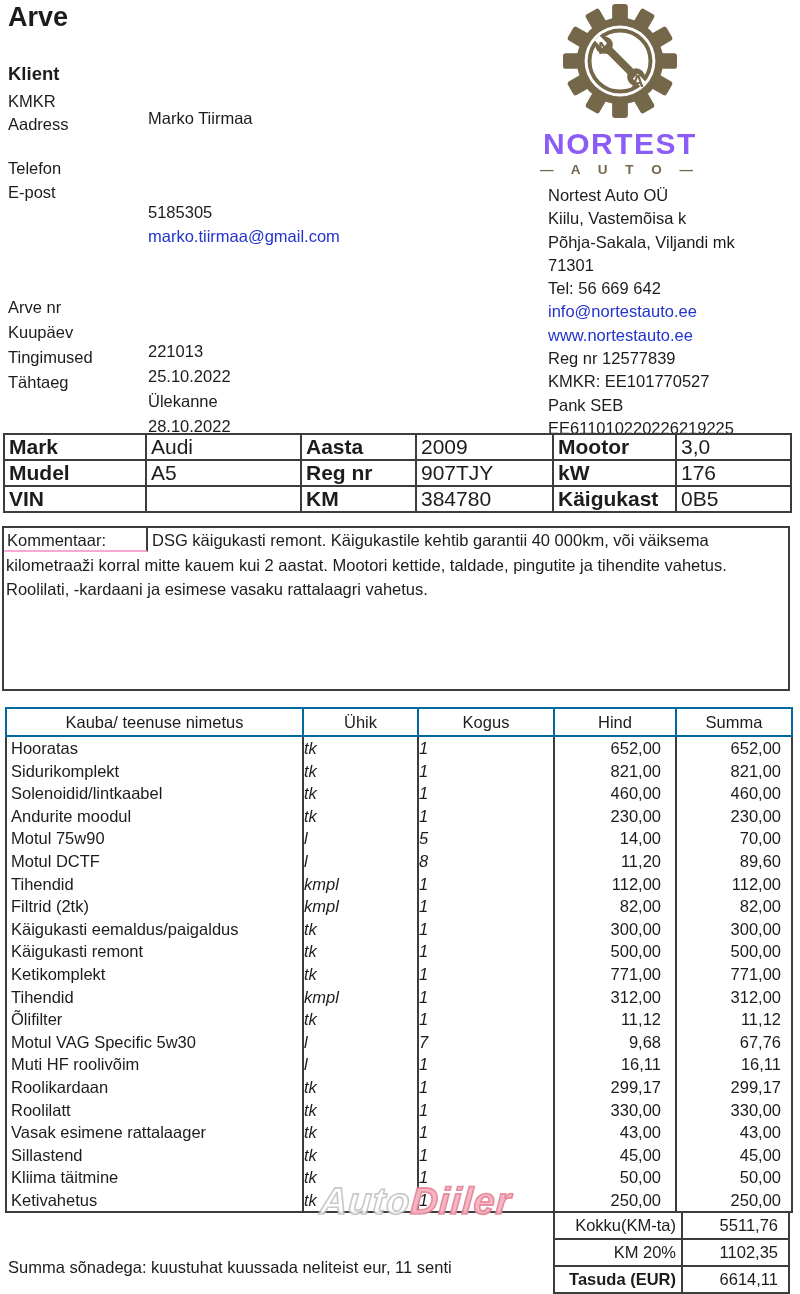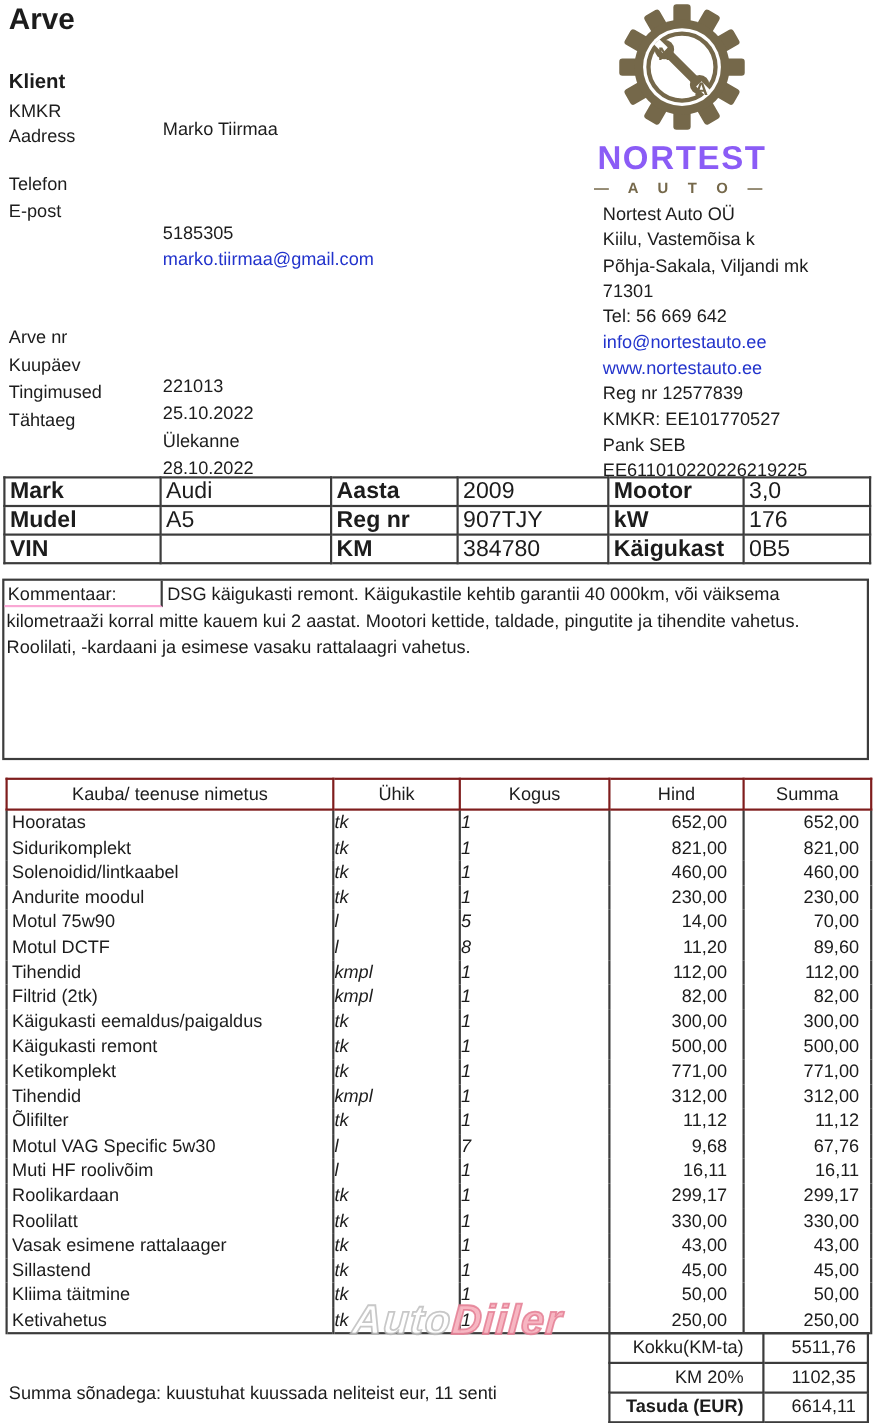--- a/index.html
+++ b/index.html
@@ -24,32 +24,32 @@
   .vehicle td{border:2px solid #3c3c3c;height:20px;padding:0 0 0 4px;overflow:hidden;white-space:nowrap;}
   .vehicle td.lab{font-weight:bold;}
   
   .comment-box{position:absolute;left:2px;top:526px;width:784px;height:161px;
                border:2px solid #3c3c3c;font-size:16.5px;line-height:24.6px;}
   .comment-label{float:left;width:139px;height:22px;border-right:2px solid #3c3c3c;
                  border-bottom:2px solid #f9a8d4;padding-left:3px;margin-right:4px;}
   .comment-text{padding-left:2px;}
   
   .items{position:absolute;left:5px;top:707px;width:786px;font-size:16.5px;border:2px solid #3c3c3c;}
-  .items thead td{border:2px solid #7f1d1d;height:24px;text-align:center;}
+  .items thead td{border:2px solid #0369a1;height:24px;text-align:center;}
   .items tbody td{border-left:2px solid #3c3c3c;border-right:2px solid #3c3c3c;
                   height:22.6px;line-height:22.6px;padding:0;overflow:hidden;white-space:nowrap;}
   .items .c0{text-align:left;padding-left:4px;}
   .items .c1,.items .c2{text-align:left;font-style:italic;}
   .items .c3{text-align:right;padding-right:14px;}
   .items .c4{text-align:right;padding-right:10px;}
   
   .totals{position:absolute;left:553px;top:1211px;width:237px;font-size:16.5px;}
   .totals td{border:2px solid #3c3c3c;height:23px;line-height:23px;text-align:right;
              overflow:hidden;white-space:nowrap;}
-  .totals td.tl{width:120px;padding-right:17px;}
+  .totals td.tl{width:120px;padding-right:5px;}
   .totals td.tv{padding-right:10px;}
   .totals .grand .tl{font-weight:bold;}
   
   .amount-words{position:absolute;left:8px;top:1258px;font-size:16.5px;}
   .watermark{position:absolute;left:320px;top:1180px;z-index:6;font-size:38px;font-weight:bold;
              font-style:italic;letter-spacing:1px;transform:skewX(-4deg);pointer-events:none;
              text-shadow:0 0 2px rgba(255,255,255,0.9);}
   .wm-auto{color:rgba(255,255,255,0.25);-webkit-text-stroke:1.6px rgba(170,170,170,0.65);}
   .wm-diiler{color:rgba(244,158,174,0.75);-webkit-text-stroke:1.6px rgba(226,120,142,0.8);}
 </style>

